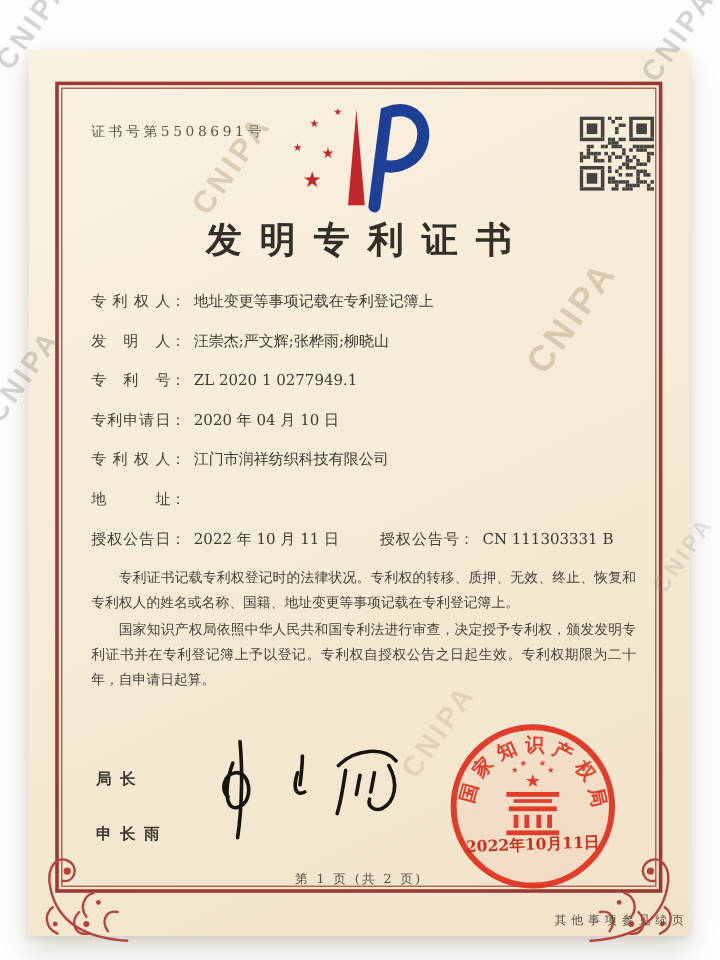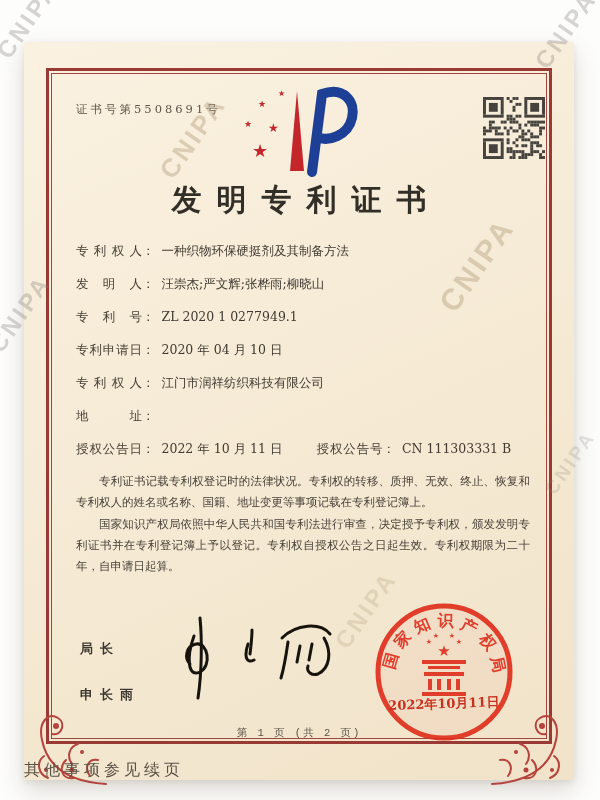--- a/index.html
+++ b/index.html
@@ -73,25 +73,25 @@
   .paras p{margin:0;text-indent:2em;}
   
   .director{position:absolute;left:56px;z-index:3;font-size:13px;letter-spacing:7px;color:#3c372f;font-weight:bold;}
   .director.t{top:598px;}
   .director.n{top:624px;margin-top:20px;}
   .sig{position:absolute;left:132px;top:564px;z-index:4;}
   .seal{position:absolute;left:350px;top:560px;width:140px;height:140px;z-index:4;opacity:.92;}
   .seal svg{overflow:visible;}
   .pagenum{
     position:absolute;left:0;right:0;top:684px;text-align:center;z-index:3;
-    font-size:10.5px;letter-spacing:2px;color:#575044;font-family:Liberation Mono, monospace;
+    font-size:10.5px;letter-spacing:2px;color:#575044;
   }
   .footnote{
-    position:absolute;left:0;right:0;top:718px;text-align:left;z-index:3;
-    font-size:16px;letter-spacing:4px;color:#5a5246;
+    position:absolute;left:0;right:0;top:718px;text-align:right;z-index:3;
+    font-size:10px;letter-spacing:4px;color:#5a5246;
   }
   .ornament{position:absolute;z-index:2;}
   .ornament.left{left:8px;top:636px;}
   .ornament.right{right:8px;top:636px;transform:scaleX(-1);}
 </style>
 </head>
 <body>
 
 <div class="wm" style="left:-16px;top:6px;font-size:24px;">CNIPA</div>
 <div class="wm" style="left:522px;top:16px;font-size:24px;">CNIPA</div>
@@ -281,21 +281,21 @@
       <path d="M8 84 L18 6 C40 -2 52 14 48 30 C44 48 24 54 13 49" stroke="#1d3f96" stroke-width="10" fill="none" stroke-linecap="round"></path>
     </svg>
   </div>
 
   <div class="title">发明专利证书</div>
 
   <div class="content">
     <div class="frow">
       <span class="flabel">专利权人</span>
         <span class="fcolon">：</span>
-      <span class="fvalue">一种织物环保硬挺剂及其制备方法</span>
+      <span class="fvalue">地址变更等事项记载在专利登记簿上</span>
     </div>
     <div class="frow">
       <span class="flabel">发明人</span>
         <span class="fcolon">：</span>
       <span class="fvalue">汪崇杰;严文辉;张桦雨;柳晓山</span>
     </div>
     <div class="frow">
       <span class="flabel">专利号</span>
         <span class="fcolon">：</span>
       <span class="fvalue">ZL 2020 1 0277949.1</span>

